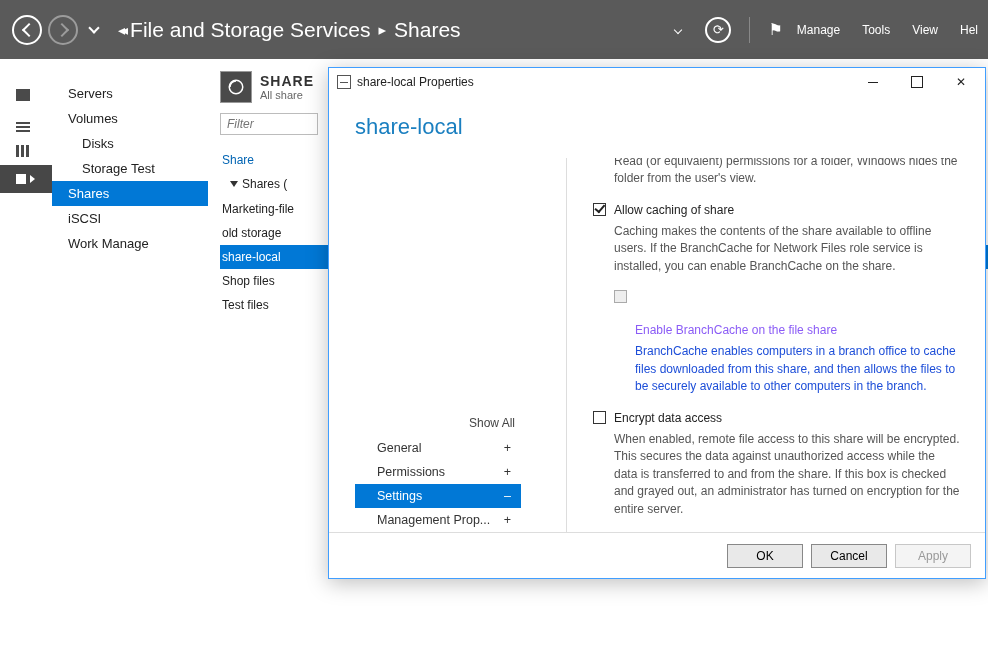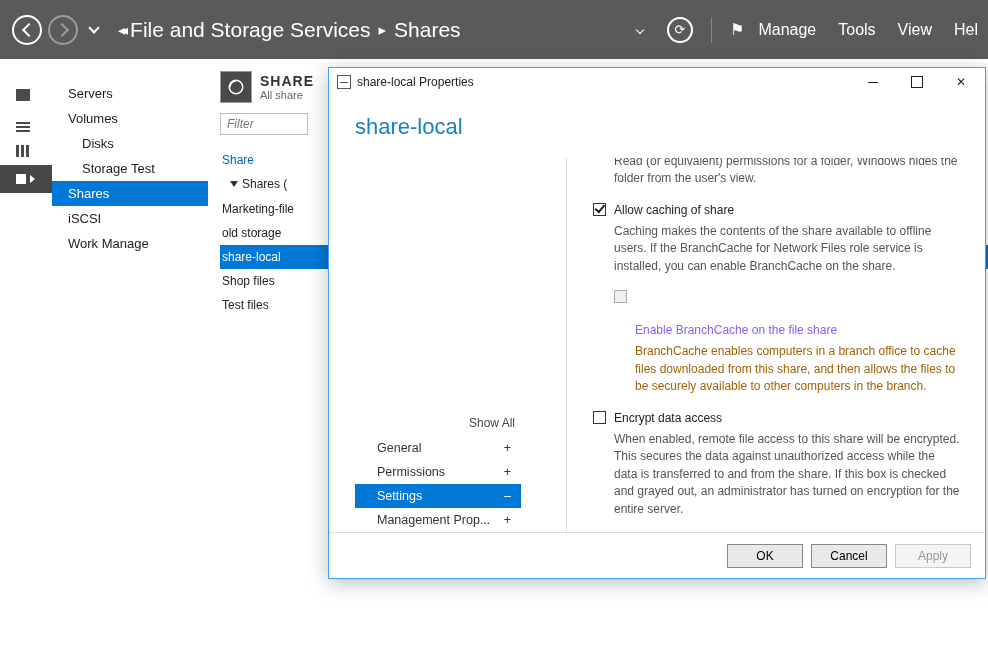--- a/index.html
+++ b/index.html
@@ -13,21 +13,21 @@
   .arrow-r::before { content:""; display:inline-block; border-top:2px solid #9c9c9c; border-right:2px solid #9c9c9c; width:8px; height:8px; transform: rotate(45deg); margin-right:3px;}
   .chev-down { display:inline-block; width:8px; height:8px; border-right:2px solid #fff; border-bottom:2px solid #fff; transform:rotate(45deg); margin:-4px 18px 0 6px;}
   .bc-sep { display:inline-block; margin:0 8px; font-size:15px;}
   .bc-left-chev { margin:0 6px 0 2px; font-size:14px; letter-spacing:-4px;}
   .breadcrumb { font-size: 21px; font-weight: 300; display: flex; align-items: center; white-space: nowrap; }
   .top-spacer { flex: 1; }
   .top-icons { display:flex; align-items:center; gap:14px; margin-right:6px;}
   .refresh { width:26px; height:26px; border:2px solid #fff; border-radius:50%; display:inline-flex; align-items:center; justify-content:center; font-size:13px; }
   .pipe { width:1px; height:26px; background:#888; margin:0 4px;}
   .flag { font-size:16px;}
-  .menubar { display:flex; gap:22px; font-size:16px; margin-left:8px;}
+  .menubar { display:flex; gap:22px; font-size:12px; margin-left:8px;}
   .menubar span { cursor:default; }
   .mini-chev { width:6px; height:6px; border-right:1px solid #fff; border-bottom:1px solid #fff; transform:rotate(45deg); display:inline-block; margin:0 10px;}
 
   
   .main { display:flex; height: calc(655px - 59px); }
 
   
   .rail { width:52px; background:#fff; border-right:none; padding-top:22px; }
   .rail-item { width:52px; height:28px; display:flex; align-items:center; justify-content:flex-start; padding-left:16px; color:#4a4a4a;}
   .rail-item.active { background:#474747; color:#fff;}
@@ -44,21 +44,21 @@
   .navtree .sel { background:#0178d6; color:#fff;}
 
   
   .center { flex:1; background:#fff; position:relative; padding:8px 0 0 8px;}
   .panel-head {display:flex; align-items:center; gap:8px; padding:4px 0 0 4px;}
   .panel-head-icon {width:32px; height:32px; border:1px solid #999; background:#4a4a4a; display:flex; align-items:center; justify-content:center; color:#fff;}
   .panel-head-icon svg{width:18px;height:18px;}
   .panel-title{ font-size:14px; font-weight:600; letter-spacing:1px; color:#333;}
   .panel-sub{ font-size:11px; color:#666;}
   .filter-row{ margin:10px 0 0 4px; width:100px;}
-  .filter-row input{ width:88px; font-style:italic; color:#3b82f6; border:1px solid #bcbcbc; padding:3px 6px; font-size:12px;}
+  .filter-row input{ width:98px; font-style:italic; color:#3b82f6; border:1px solid #bcbcbc; padding:3px 6px; font-size:12px;}
   .share-col{ margin:14px 0 0 4px; font-size:12px;}
   .share-col .hd{ color:#0064b3; padding:4px 2px;}
   .share-col .grp{ padding:6px 2px 6px 10px; color:#222;}
   .share-col .grp .t{display:inline-block; width:0; height:0; border-left:4px solid transparent; border-right:4px solid transparent; border-top:6px solid #333; margin-right:4px; transform:translateY(-1px);}
   .share-col .it{ padding:5px 2px 5px 2px; color:#222;}
   .share-col .it.sel{ background:#0178d6; color:#fff;}
 
   
   .dialog { position:absolute; left:328px; top:67px; width:658px; height:512px; background:#fff; border:1px solid #409eff; box-shadow: 0 4px 20px rgba(0,0,0,.25); display:flex; flex-direction:column;}
   .dlg-title { height:28px; display:flex; align-items:center; padding:0 2px 0 8px; font-size:12px; color:#222;}
@@ -86,21 +86,21 @@
   .sec-h { font-size:17px; font-weight:400; color:#333; margin-bottom:16px;}
   .opt { margin-bottom:14px;}
   .opt label{ display:flex; align-items:flex-start; gap:8px;}
   .chk{ width:13px; height:13px; border:1px solid #333; display:inline-flex; align-items:center; justify-content:center; flex:0 0 13px; margin-top:1px; background:#fff;}
   .chk.checked::after{ content:""; width:8px; height:4px; border-left:2px solid #222; border-bottom:2px solid #222; transform:rotate(-50deg) translate(1px,-1px);}
   .chk.disabled{ border-color:#aaa; background:#eee;}
   .opt .lab{ color:#222;}
   .opt .desc{ color:#555; padding:4px 0 0 21px;}
   .opt.indent{ margin-left:21px;}
   .opt.indent .lab{ color:#8b5cf6;margin-top:33px;}
-  .opt.indent .desc{ padding-left:21px; color:#a16207;}
+  .opt.indent .desc{ padding-left:21px; color:#1d4ed8;}
 
   .dlg-footer{ height:46px; border-top:1px solid #ddd; display:flex; align-items:center; justify-content:flex-end; gap:8px; padding:0 14px; background:#fff;}
   .btn{ min-width:76px; height:24px; border:1px solid #888; background:#e9e9e9; font-size:12px; display:inline-flex; align-items:center; justify-content:center; cursor:default;}
   .btn.disabled{ color:#9a9a9a; border-color:#c7c7c7; background:#f4f4f4;}
 </style>
 </head>
 <body>
 
 <div class="topbar">
   <div class="nav-circle">

